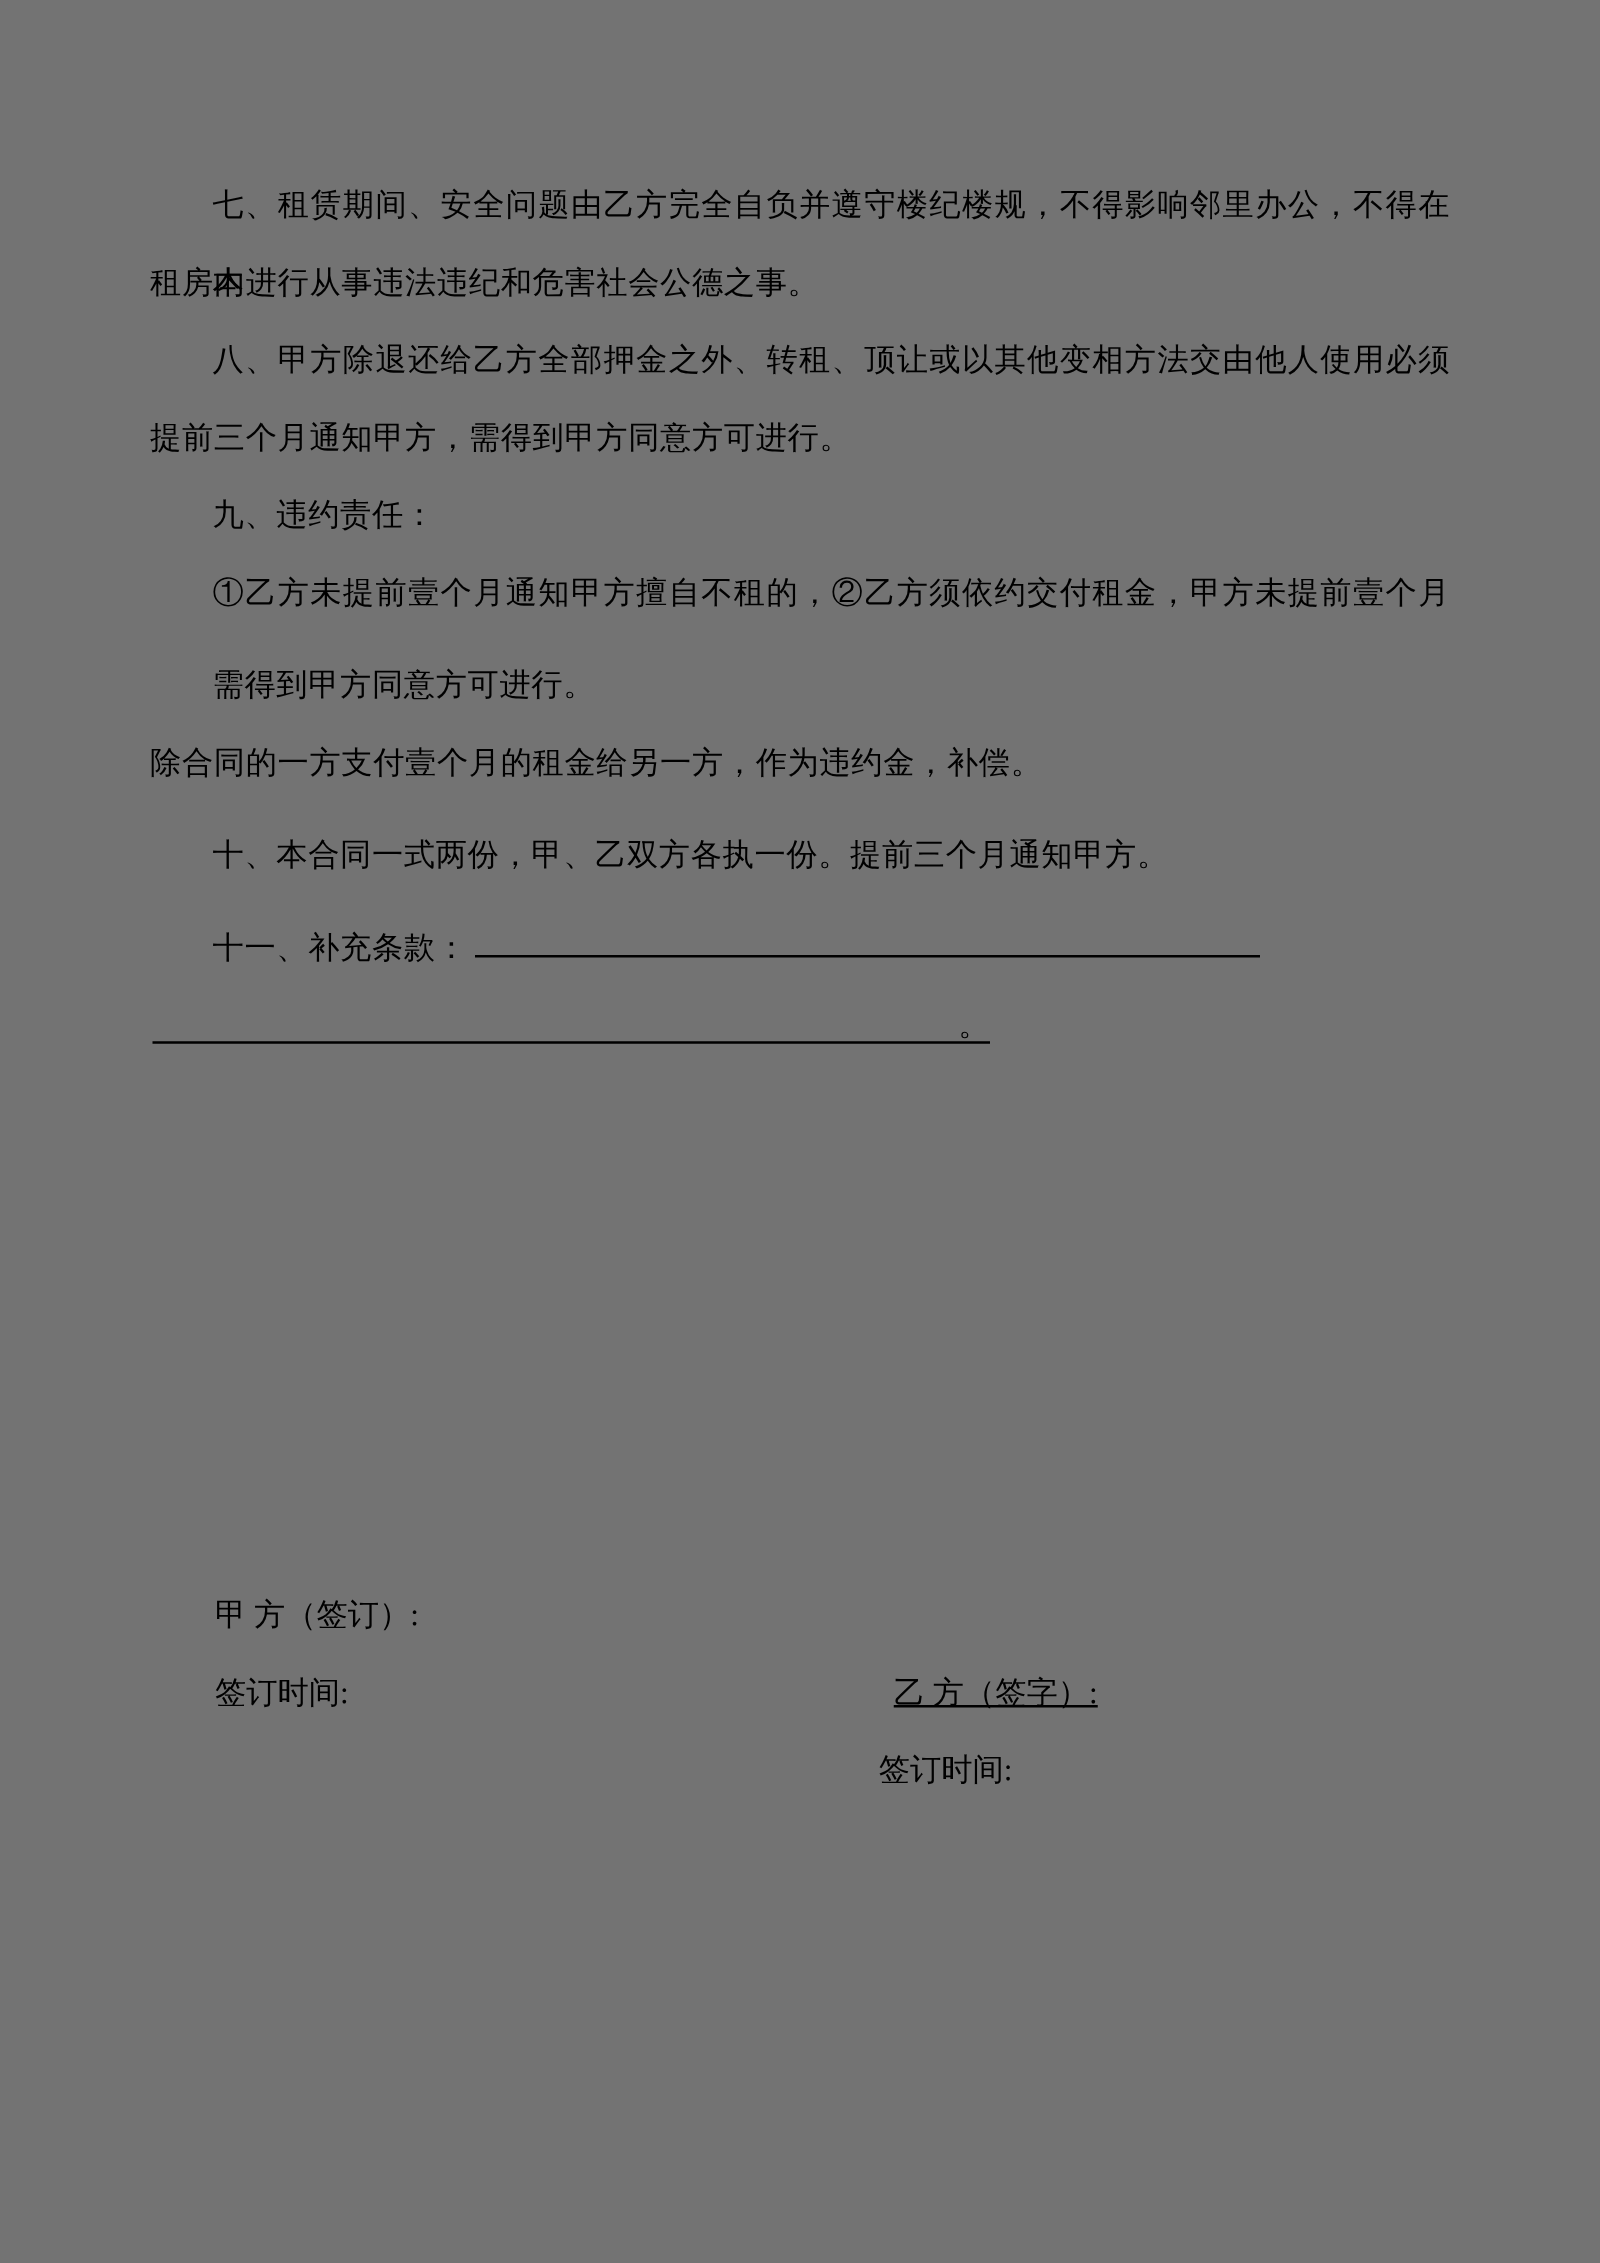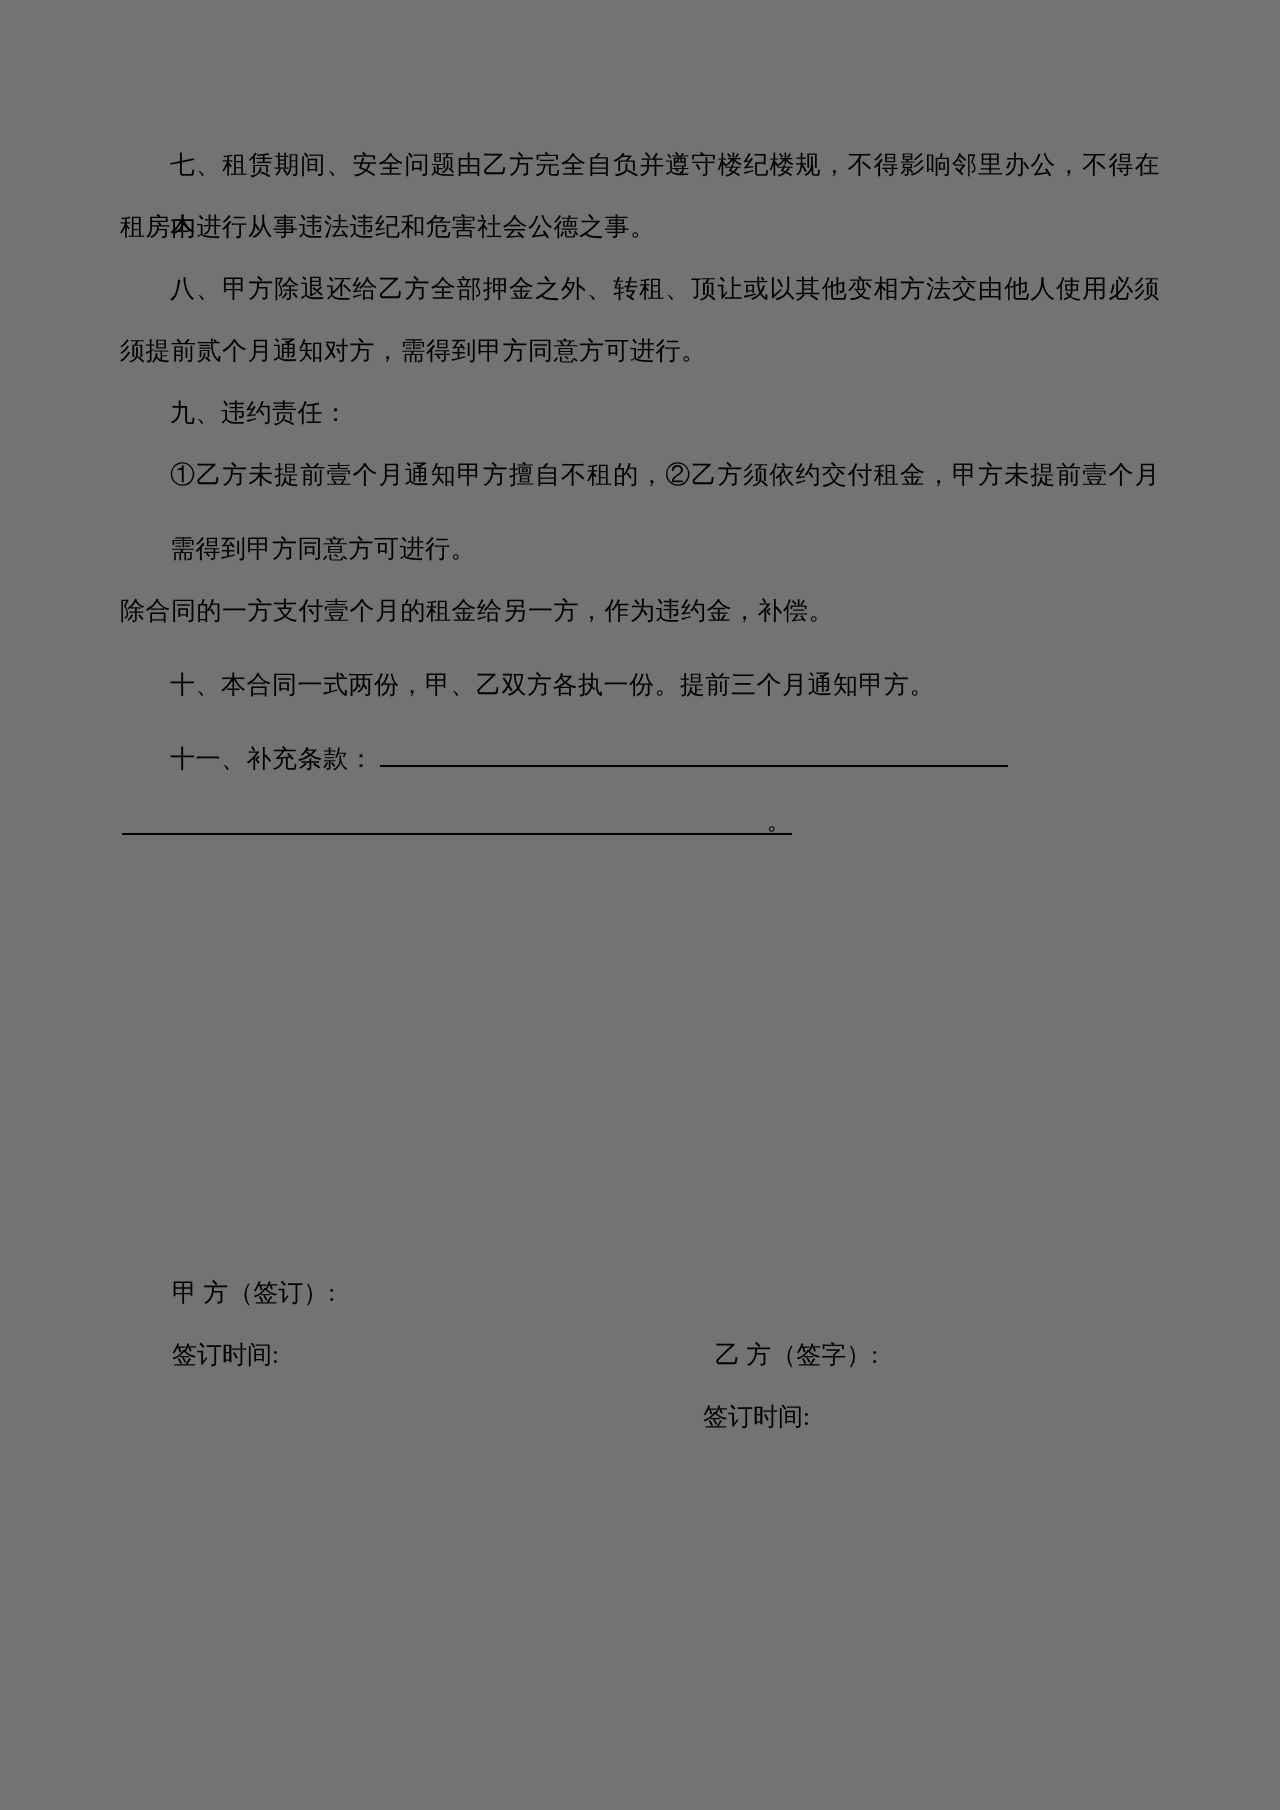--- a/index.html
+++ b/index.html
@@ -51,35 +51,35 @@
   .sig-spacer { height: 348px; }
   .sig-row {
     position: relative;
     height: 62px;
     line-height: 62px;
     font-size: 25px;
     white-space: pre;
   }
   .sig-row span { position: absolute; }
   .pos-a1 { left: 52px; }
-  .pos-b1 { left: 595px; }
+  .pos-b1 { left: 595px; text-decoration: underline; }
   .pos-a2 { left: 52px; }
   .pos-b2 { left: 583px; }
 </style>
 </head>
 <body>
 
 <div class="page">
   <div class="doc">
 
     <div class="line indent justify">七、租赁期间、安全问题由乙方完全自负并遵守楼纪楼规，不得影响邻里办公，不得在本</div>
     <div class="line">租房内进行从事违法违纪和危害社会公德之事。</div>
 
     <div class="line indent justify">八、甲方除退还给乙方全部押金之外、转租、顶让或以其他变相方法交由他人使用必须</div>
-    <div class="line">须提前贰个月通知对方，需得到甲方同意方可进行。</div>
+    <div class="line">提前三个月通知甲方，需得到甲方同意方可进行。</div>
 
     <div class="line indent">九、违约责任：</div>
 
     <div class="line indent justify">①乙方未提前壹个月通知甲方擅自不租的，②乙方须依约交付租金，甲方未提前壹个月</div>
 
     <div class="line indent gap">需得到甲方同意方可进行。</div>
 
     <div class="line">除合同的一方支付壹个月的租金给另一方，作为违约金，补偿。</div>
 
     <div class="line indent gap">十、本合同一式两份，甲、乙双方各执一份。提前三个月通知甲方。</div>

